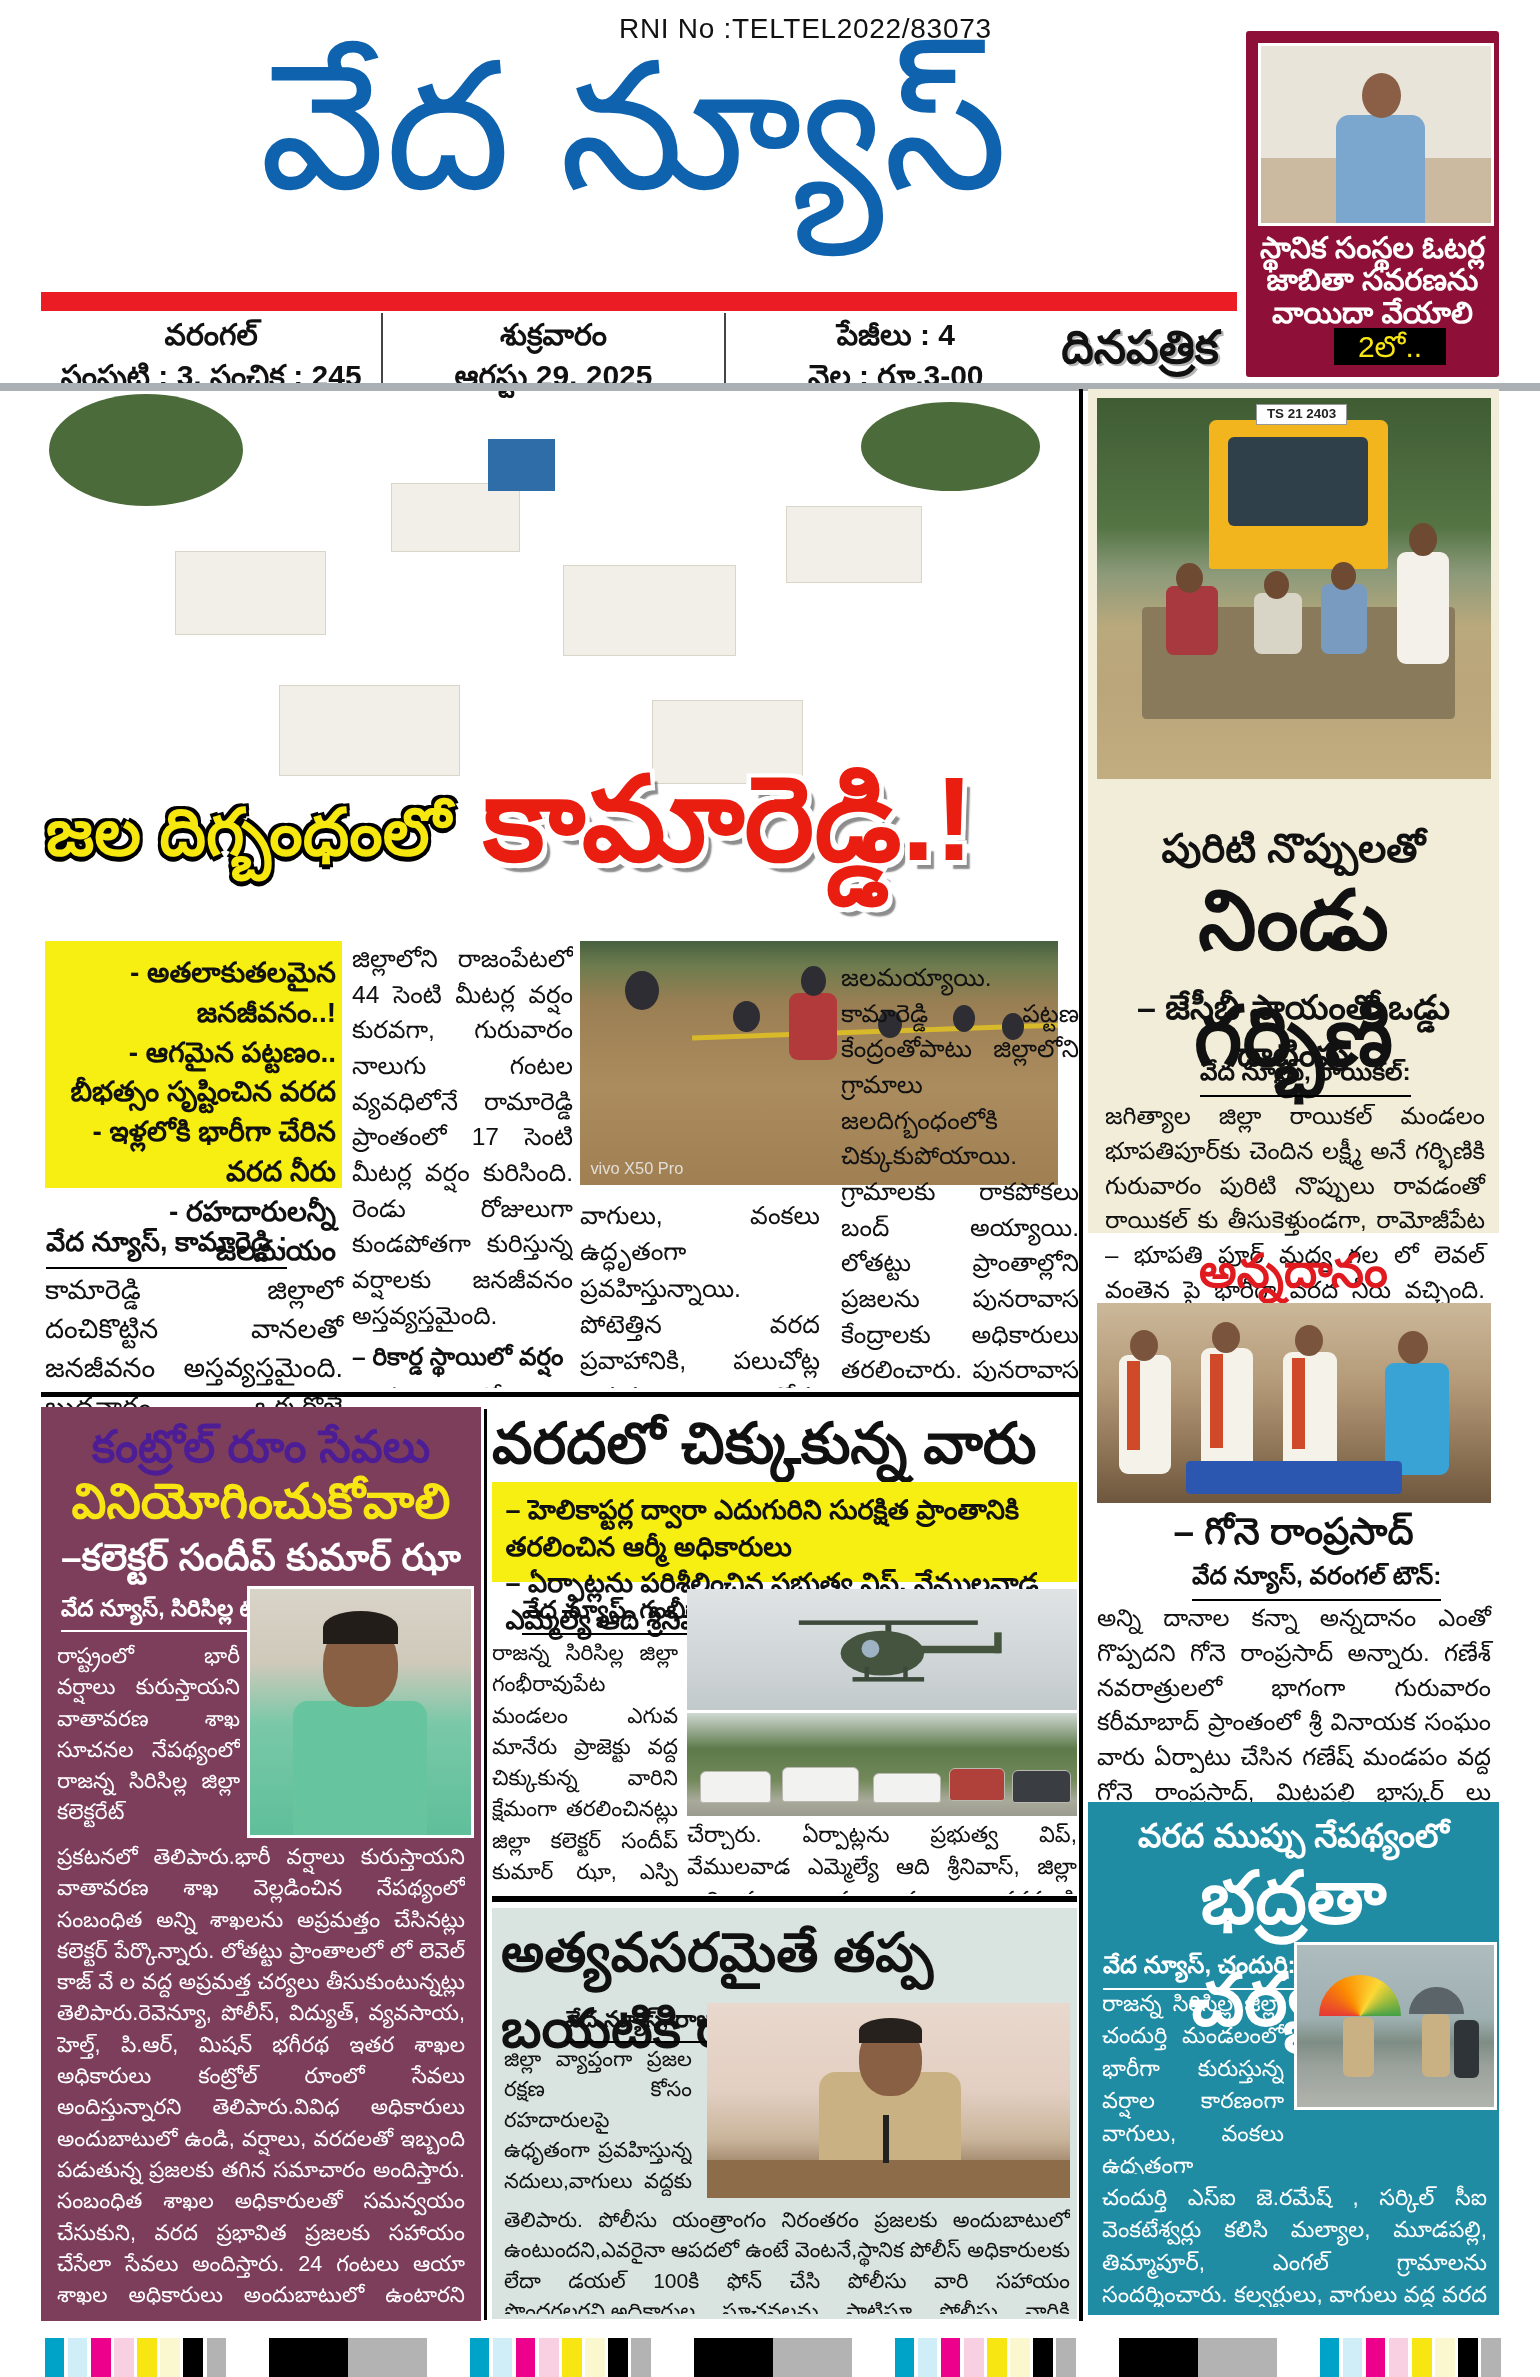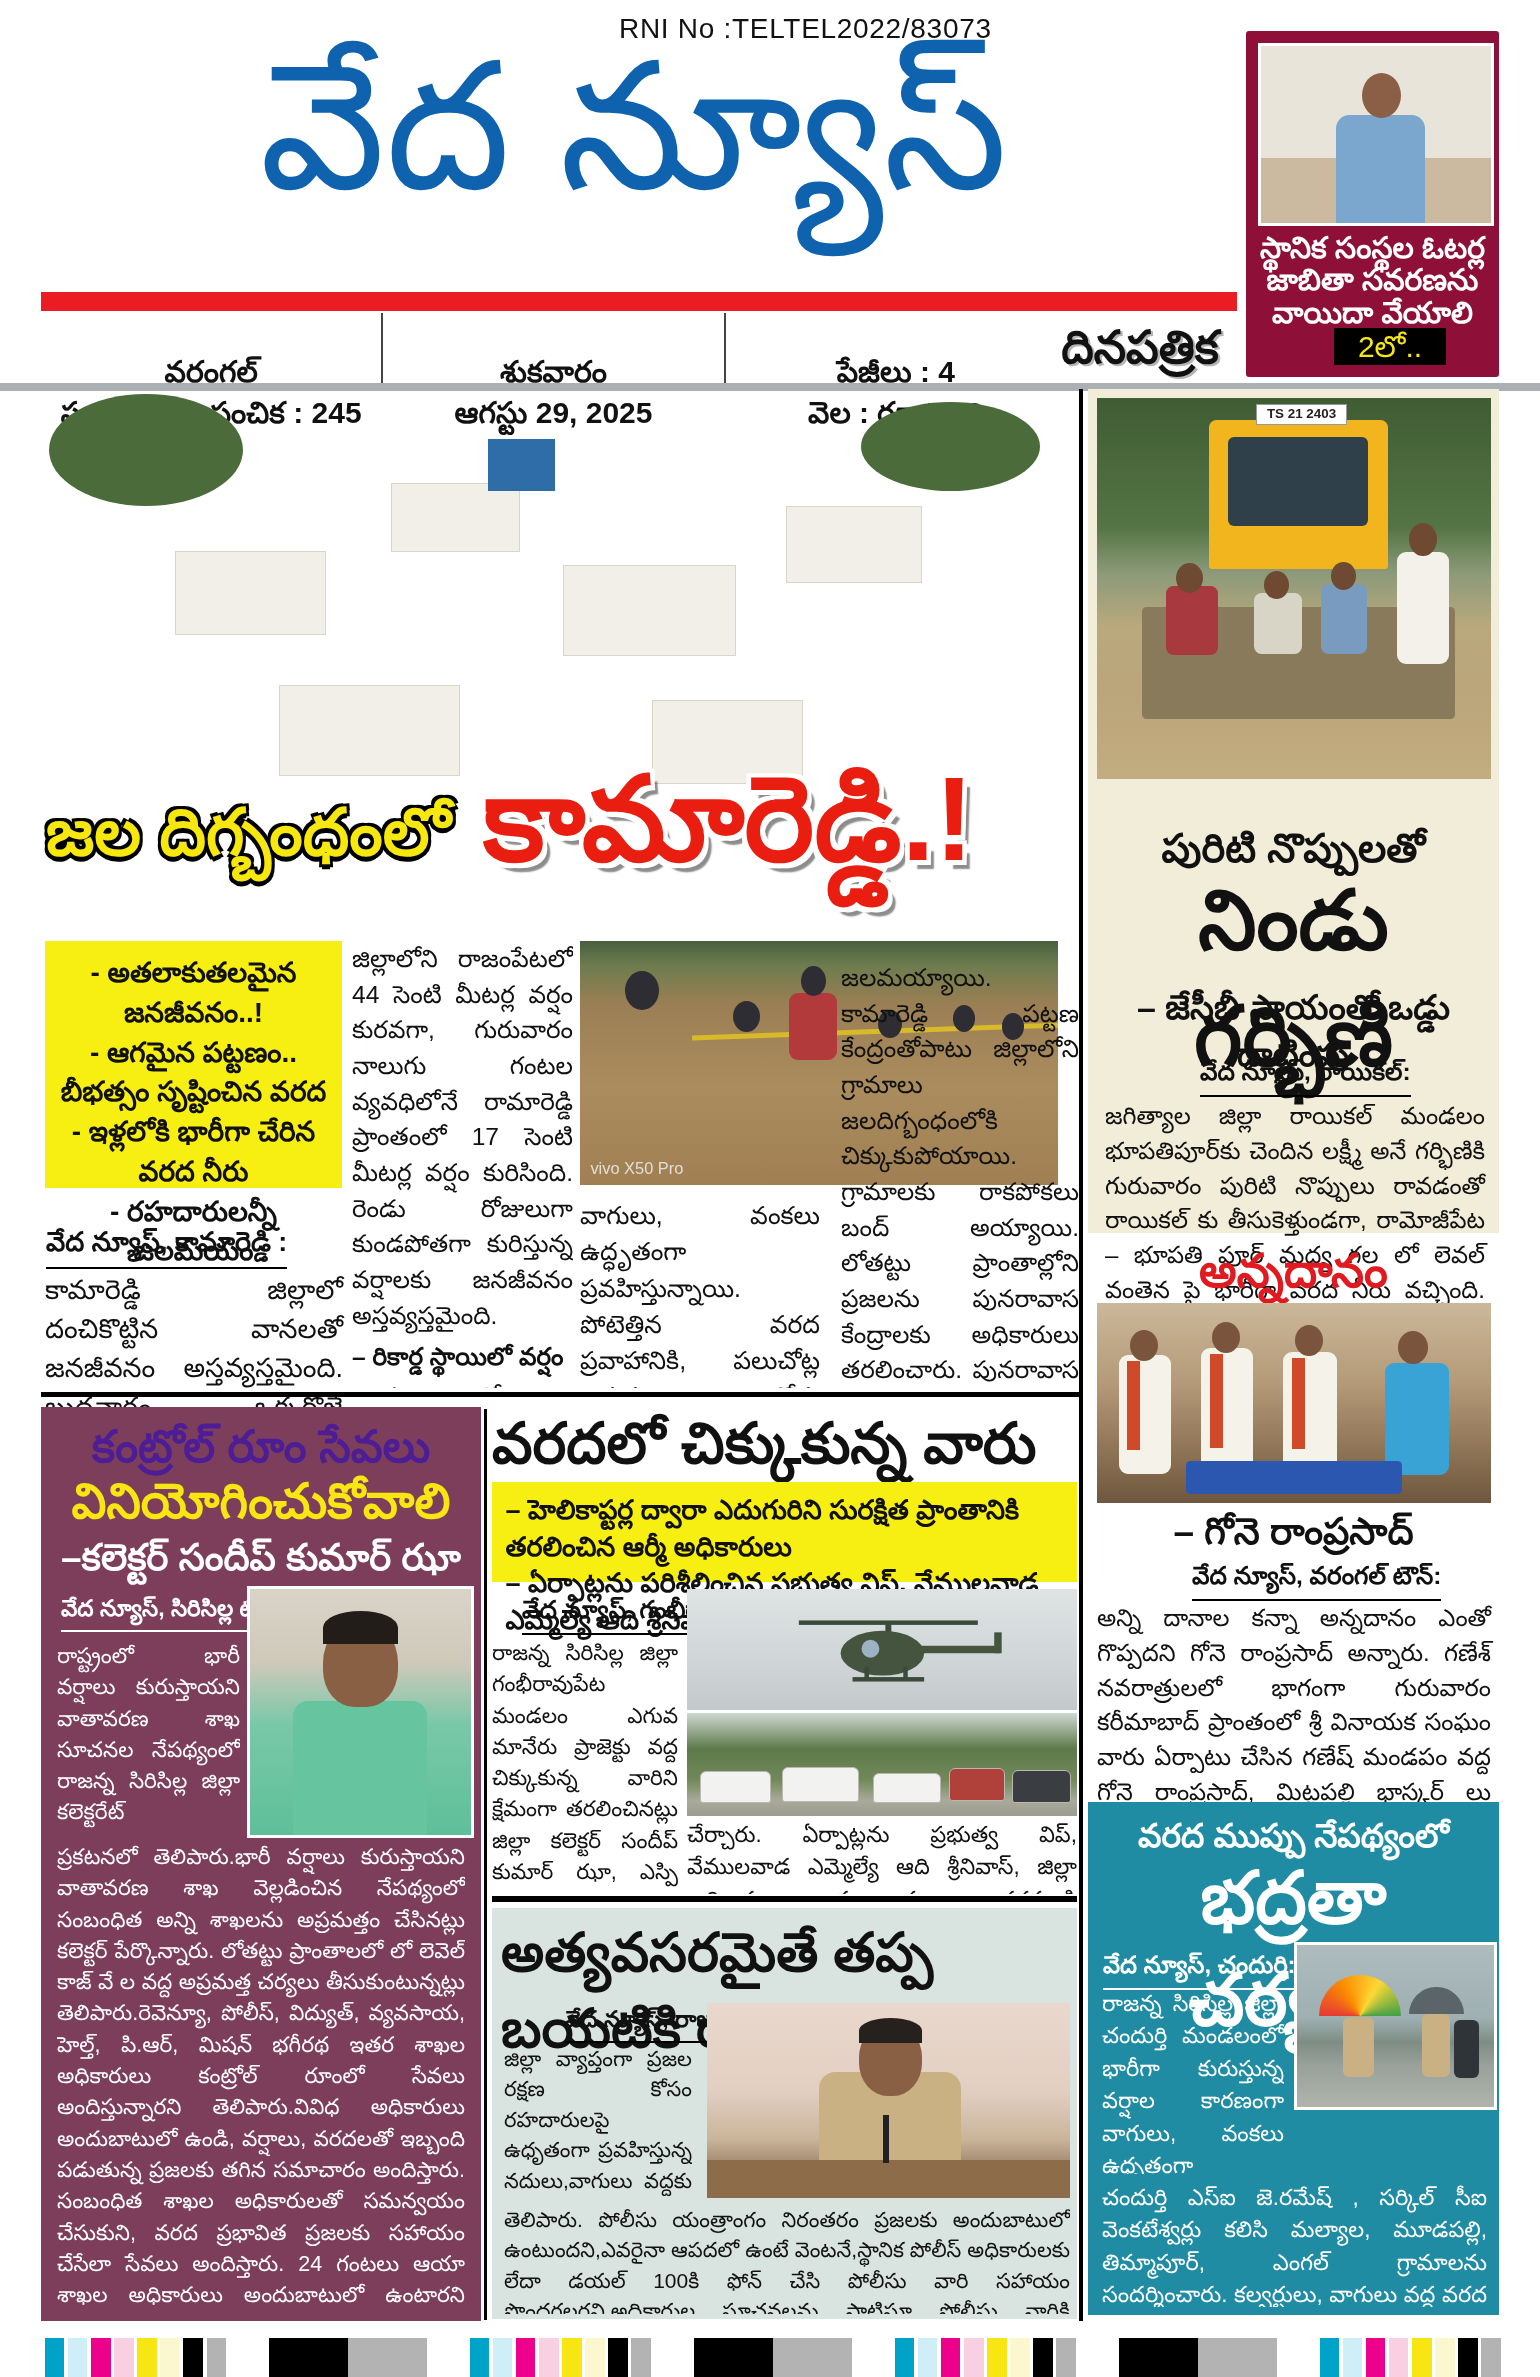--- a/index.html
+++ b/index.html
@@ -14,21 +14,21 @@
 
   
   #rni{top:13.4px;left:619px;font-size:28px;font-weight:500;letter-spacing:0.7px;}
   #masthead-title{top:30px;left:30px;width:1207px;text-align:center;font-size:177px;font-weight:400;
                   color:#0f63ae;line-height:1.1;white-space:nowrap;}
   #red-bar{top:292px;left:41px;width:1196px;height:19.4px;background:#ec1c24;}
   #infobar{top:313px;left:41px;width:1025px;height:72px;display:flex;}
   .info-cell{flex:1;display:flex;flex-direction:column;justify-content:space-between;
              padding:4.5px 7.5px;text-align:center;}
   .info-cell+.info-cell{border-left:2.2px solid #444;}
-  .info-l1{font-size:30px;font-weight:bold;margin-top:37px;}
+  .info-l1{font-size:30px;font-weight:bold;}
   .info-l2{font-size:30px;font-weight:bold;}
   #daily-label{top:320px;left:1043px;width:194px;font-size:46px;font-weight:800;text-align:center;
                text-shadow:2.2px 2.2px 0 #b5b5b5;}
   #header-rule{top:383px;left:0;width:1541px;height:7.5px;background:#aab0b3;}
 
   
   #promo{top:31px;left:1246px;width:253px;height:346px;background:#8e1038;border-radius:3px;}
   #promo-photo{top:43px;left:1258px;width:230px;height:177px;background:#e9e4da;border:3px solid #fff;}
   .promo-line{position:absolute;left:0;width:253px;text-align:center;color:#fff;
               font-size:30px;font-weight:bold;line-height:1.0;}
@@ -36,21 +36,21 @@
                font-size:30px;font-weight:normal;text-align:center;line-height:37px;}
 
   
   #main-photo{top:394px;left:41px;width:1020px;height:414px;
      background:linear-gradient(180deg,#6f7d4d 0%,#84704a 14%,#9781552 30%,#9c8253 55%,#8a7045 100%);}
   #headline-y{top:794px;left:46px;font-size:66px;font-weight:700;color:#f6e70e;white-space:nowrap;
       text-shadow:-3px -3px 0 #000,3px -3px 0 #000,-3px 3px 0 #000,3px 3px 0 #000,0 4.5px 0 #000;}
   #headline-r{top:751px;left:483px;font-size:118px;font-weight:800;color:#ea1e10;white-space:nowrap;
       text-shadow:-4.5px -4.5px 0 #fff,4.5px -4.5px 0 #fff,-4.5px 4.5px 0 #fff,4.5px 4.5px 0 #fff,7.5px 9px 1.5px rgba(0,0,0,.45);}
   #bullets-box{top:941px;left:45px;width:297px;height:247px;background:#f7ee12;padding:12px 6px;
-      box-sizing:border-box;text-align:center;}
+      box-sizing:border-box;text-align:right;}
   .mbullet{font-size:28px;font-weight:800;line-height:1.42;}
   #main-dateline{top:1227px;left:46px;font-size:27px;}
   #main-lead{top:1271px;left:45px;width:298px;font-size:27px;}
   #main-col2{top:941px;left:352px;width:221px;height:447px;font-size:24.6px;overflow:hidden;}
   #main-subhead{font-weight:800;margin:6px 0 4.5px 0;}
   #rescue-photo{top:941px;left:580px;width:478px;height:244px;
       background:linear-gradient(180deg,#47603f 0%,#6d7c4e 10%,#9b7f54 26%,#ab8c5e 60%,#a08053 100%);}
   #main-col3{top:1197px;left:580px;width:240px;height:191px;font-size:25px;overflow:hidden;}
   #main-col4{top:960px;left:841px;width:238px;height:429px;font-size:24.6px;overflow:hidden;}
   #watermark{position:absolute;left:10.4px;bottom:7.5px;color:#eee;font-size:16.4px;opacity:.85;}

